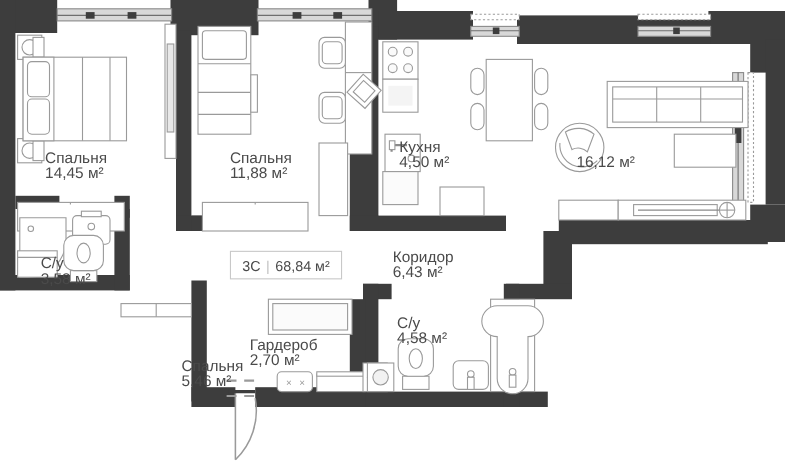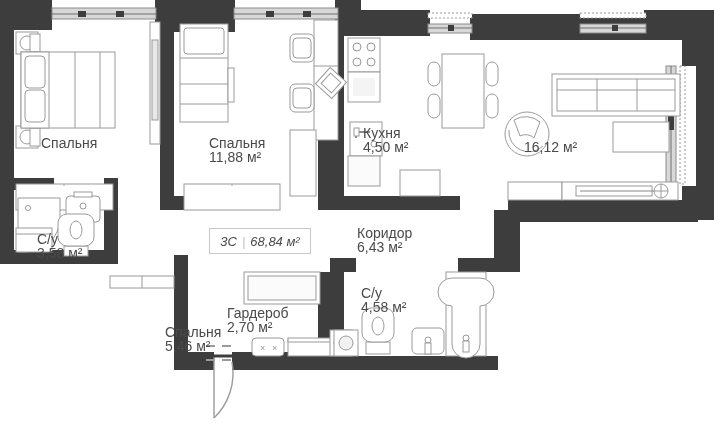--- a/index.html
+++ b/index.html
@@ -41,21 +41,20 @@
     width: 100px;
     height: 24px;
     border: 1px solid #c8c8c8;
     background: #ffffff;
     display: flex;
     align-items: center;
     justify-content: center;
     gap: 5px;
     font-size: 13px;
     color: #4a4a4a;
-    font-style: italic;
   }
   #total-badge .sep { color: #c0c0c0; }
 </style>
 </head>
 <body>
 
 <div id="plan-root">
 
   <svg id="plan-svg" width="714" height="424" viewBox="0 0 714 424">
 
@@ -344,20 +343,21 @@
       <line x1="214" y1="356" x2="214" y2="418" stroke="#9a9a9a" stroke-width="1.4"></line>
       <path d="M214 418 A62 62 0 0 0 232 362" fill="none" stroke="#9a9a9a" stroke-width="1.4"></path>
       <line x1="208" y1="356" x2="232" y2="356" stroke="#3d3d3d" stroke-width="3"></line>
       <line x1="206" y1="346" x2="232" y2="346" stroke="#9a9a9a" stroke-width="2" stroke-dasharray="9 7"></line>
       <line x1="206" y1="360" x2="232" y2="360" stroke="#9a9a9a" stroke-width="2" stroke-dasharray="9 7"></line>
     </g>
   </svg>
 
   <div class="room-label" style="left:41px; top:136px; width:120px;">
     <span class="rl-name">Спальня</span>
+    <span class="rl-area">14,45 м²</span>
   </div>
 
   <div class="room-label" style="left:209px; top:136px; width:120px;">
     <span class="rl-name">Спальня</span>
     <span class="rl-area">11,88 м²</span>
   </div>
 
   <div class="room-label" style="left:363px; top:126px; width:100px;">
     <span class="rl-name">Кухня</span>
     <span class="rl-area">4,50 м²</span>

